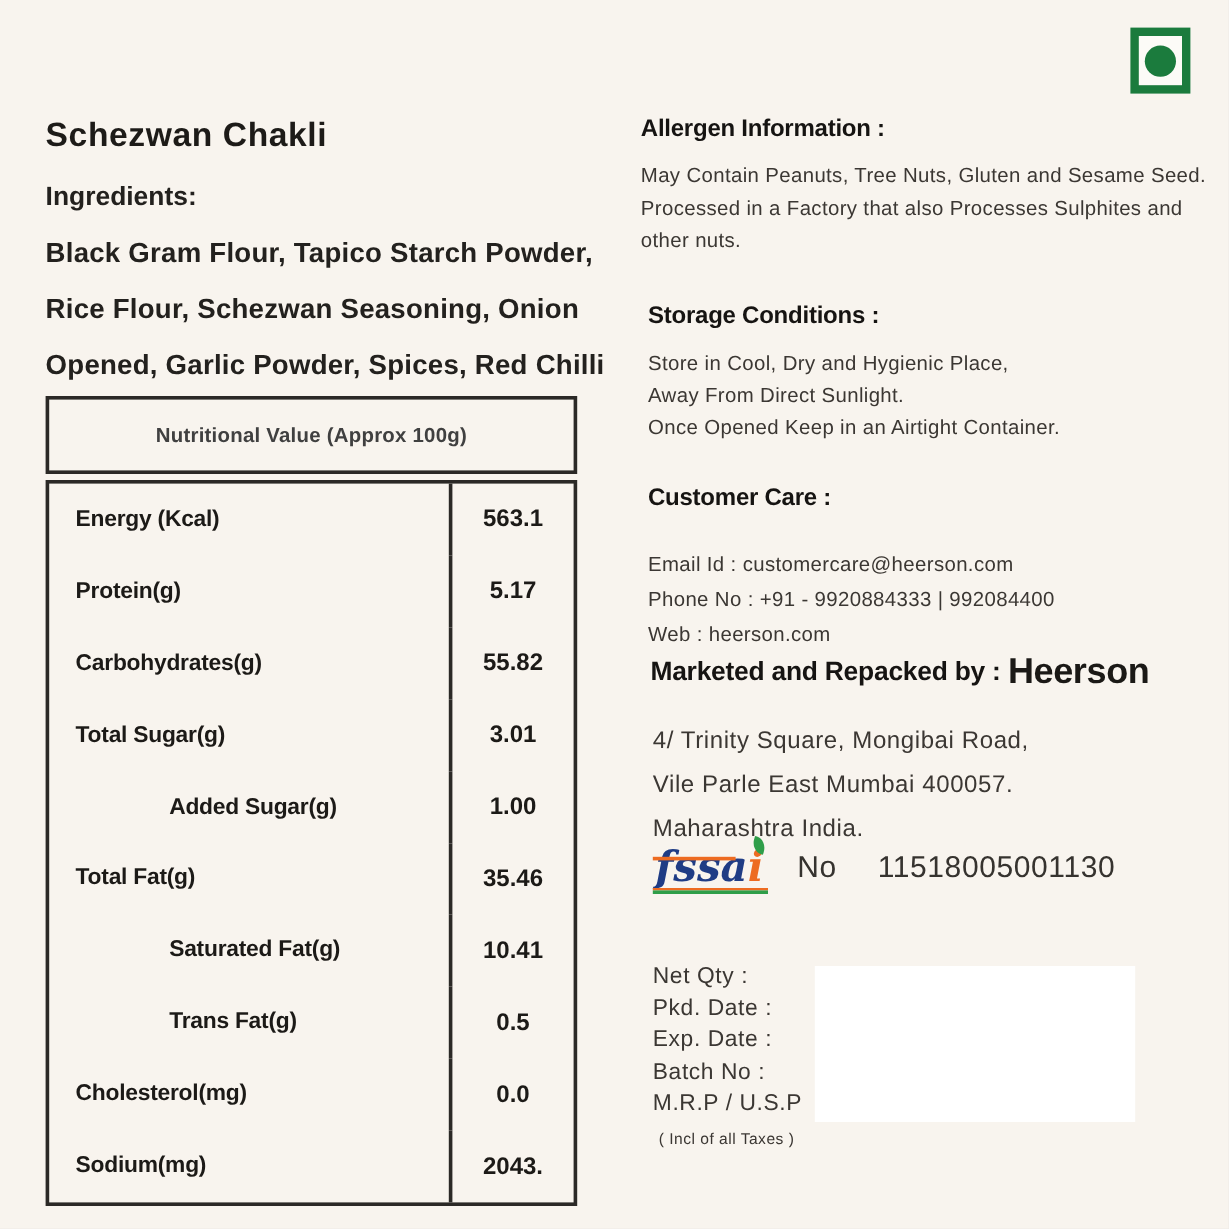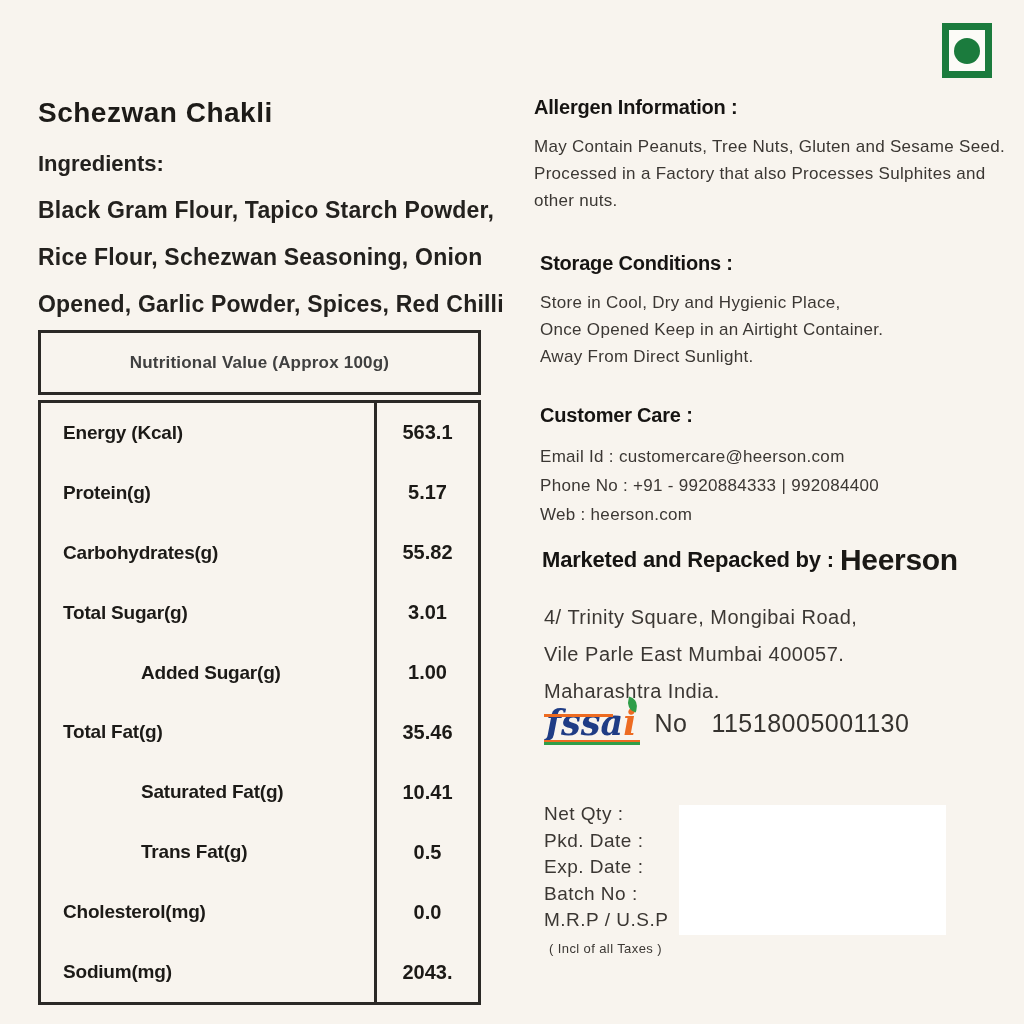--- a/index.html
+++ b/index.html
@@ -66,33 +66,33 @@
     margin:0 0 14px 0;
   }
   .body-line{
     font-size:17px;font-weight:400;color:#3b3733;letter-spacing:.3px;
     line-height:27px;white-space:nowrap;
   }
   .allergen-block{left:534px;top:96px;}
   .storage-block{left:540px;top:252px;}
   .customer-block{left:540px;top:404px;}
   .customer-block .body-line{line-height:29px;}
-  .customer-block .sec-heading{margin-bottom:15px;}
+  .customer-block .sec-heading{margin-bottom:29px;}
 
   .marketed-block{left:542px;top:543px;display:flex;align-items:center;white-space:nowrap;}
   .marketed-label{font-size:22px;font-weight:800;color:#161412;letter-spacing:-.2px;}
   .brand-name{font-size:30px;font-weight:800;color:#1b1916;margin-left:6px;letter-spacing:-.3px;}
 
   .address-block{left:544px;top:599px;}
   .address-line{
     font-size:20px;font-weight:400;color:#3b3733;letter-spacing:.5px;
     line-height:37px;white-space:nowrap;
   }
 
-  .fssai-row{left:544px;top:700px;display:flex;align-items:center;}
+  .fssai-row{left:544px;top:700px;display:flex;align-items:center;gap:10px;}
   .fssai-logo{
     position:relative;
     font-family:"DejaVu Serif", serif;font-style:italic;font-weight:700;
     font-size:35px;line-height:45px;
     padding:0 4px 2px 2px;
   }
   .fssai-blue{color:#1f3c85;}
   .fssai-orange{color:#ed6b21;}
   .fssai-crossbar{
     position:absolute;left:0;top:14px;width:72%;height:3px;background:#ed6b21;
@@ -202,22 +202,22 @@
   <div class="abs allergen-block">
     <div class="sec-heading">Allergen Information :</div>
     <div class="body-line">May Contain Peanuts, Tree Nuts, Gluten and Sesame Seed.</div>
     <div class="body-line">Processed in a Factory that also Processes Sulphites and</div>
     <div class="body-line">other nuts.</div>
   </div>
 
   <div class="abs storage-block">
     <div class="sec-heading">Storage Conditions :</div>
     <div class="body-line">Store in Cool, Dry and Hygienic Place,</div>
+    <div class="body-line">Away From Direct Sunlight.</div>
     <div class="body-line">Once Opened Keep in an Airtight Container.</div>
-    <div class="body-line">Away From Direct Sunlight.</div>
   </div>
 
   <div class="abs customer-block">
     <div class="sec-heading">Customer Care :</div>
     <div class="body-line">Email Id :   customercare@heerson.com</div>
     <div class="body-line">Phone No : +91 - 9920884333  |  992084400</div>
     <div class="body-line">Web : heerson.com</div>
   </div>
 
   <div class="abs marketed-block">

